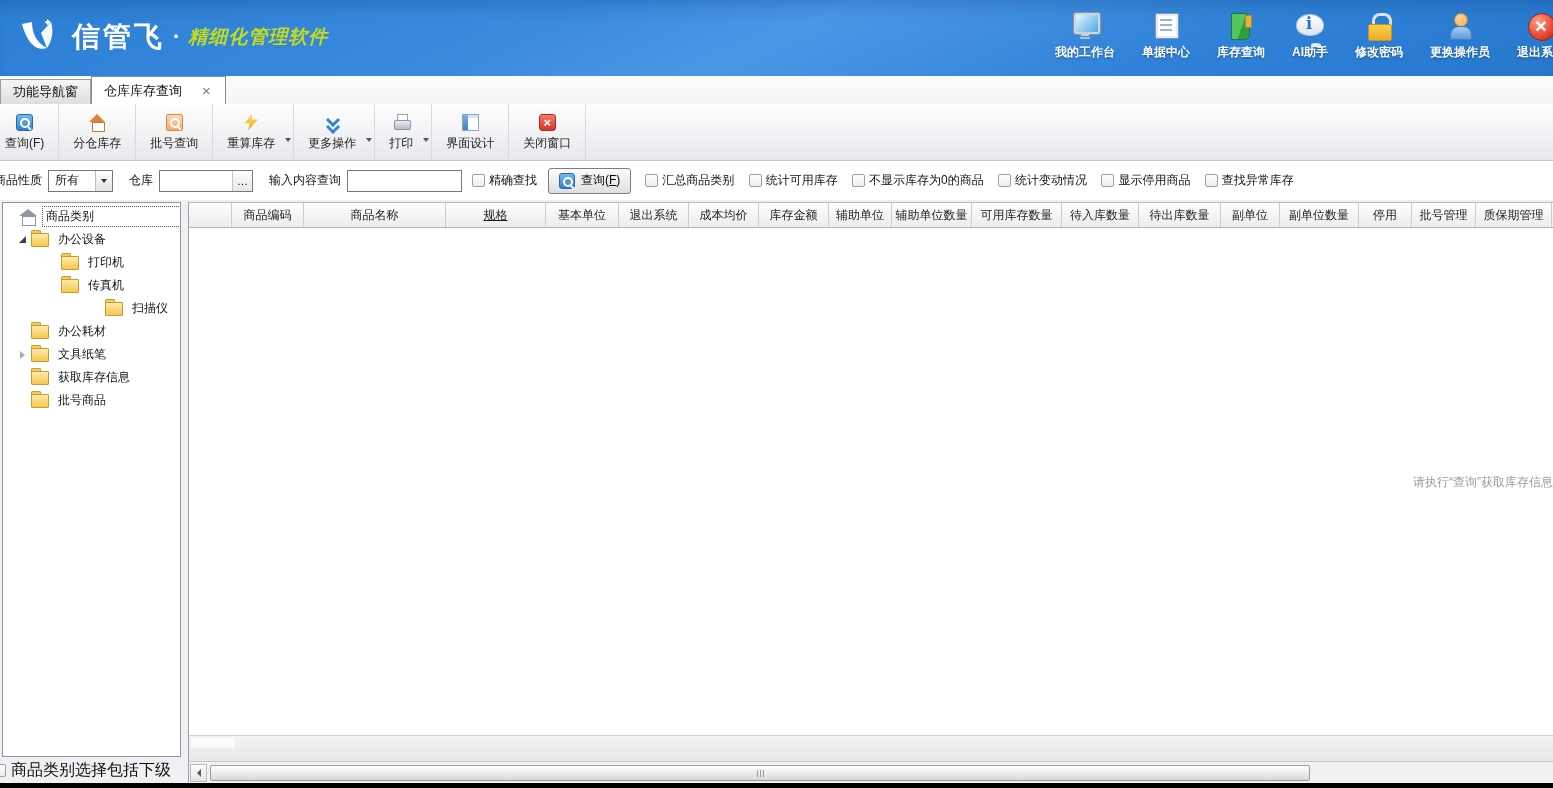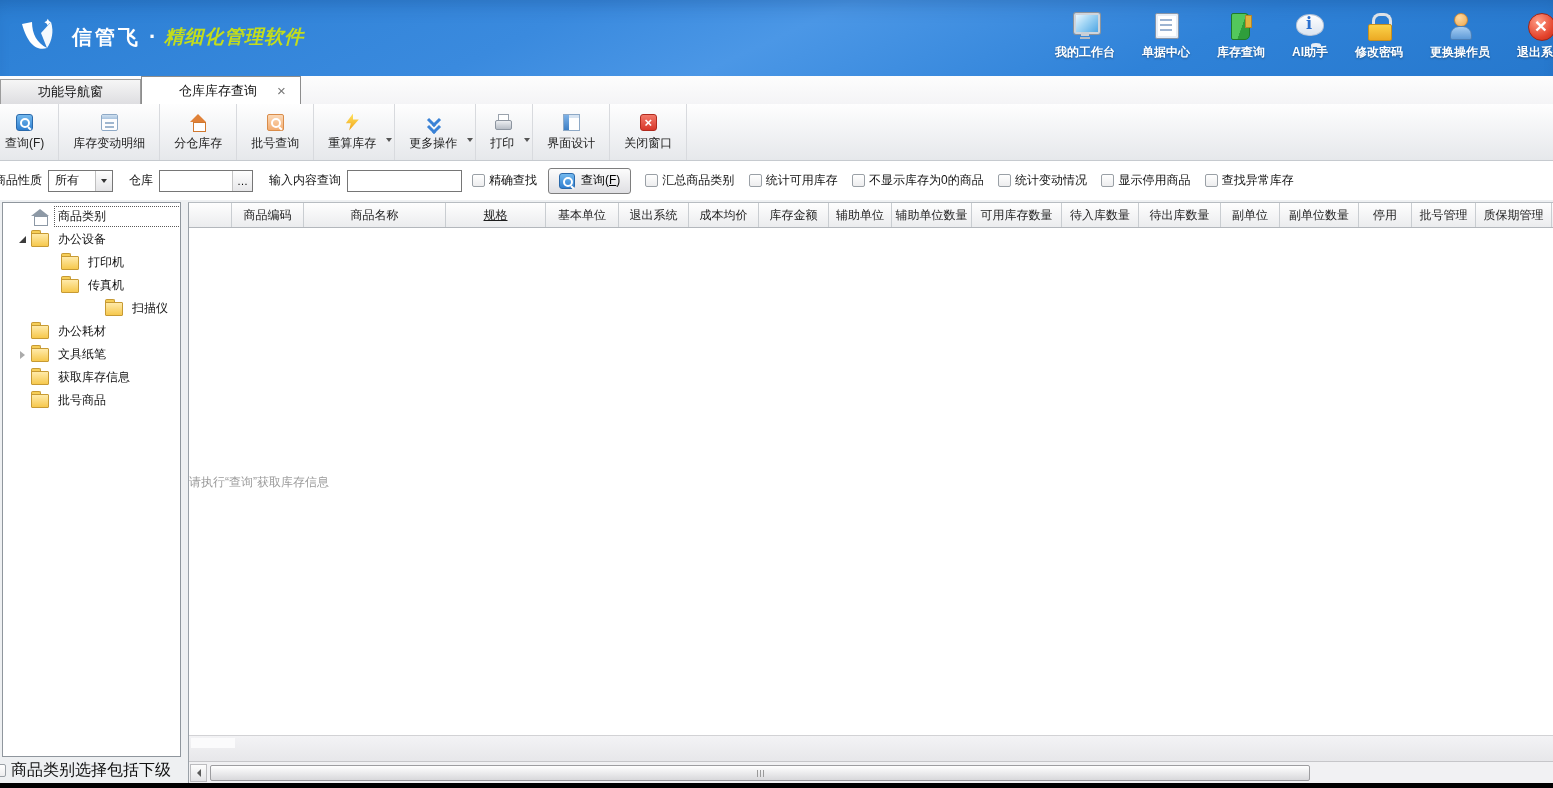--- a/index.html
+++ b/index.html
@@ -5,21 +5,21 @@
   * { margin:0; padding:0; box-sizing:border-box; }
   html,body { width:1553px; height:788px; overflow:hidden; }
   body { font-family:"Liberation Sans","DejaVu Sans",sans-serif; background:#eef0f2; position:relative; font-size:12px; color:#111; }
 
   
   .app-header { height:76px; position:relative;
     background:linear-gradient(155deg,#2b7fd4 0%,#3a8ade 35%,#4b97e6 50%,#2f82d8 75%,#2678cd 100%);
     box-shadow:inset 0 14px 18px -10px rgba(0,40,90,.25); }
   .brand { position:absolute; left:16px; top:16px; display:flex; align-items:center; }
   .brand-logo { width:46px; height:42px; margin-right:10px; }
-  .brand-name { color:#fff; font-size:20px; font-weight:bold; letter-spacing:3px; }
+  .brand-name { color:#fff; font-size:28px; font-weight:bold; letter-spacing:3px; }
   .brand-dot { color:#fff; font-size:22px; font-weight:bold; margin:0 8px; }
   .brand-sub { color:#c3dd1c; font-size:19px; font-weight:bold; font-style:italic; letter-spacing:1px; }
   .header-actions { position:absolute; right:-12px; top:13px; display:flex; gap:27px; }
   .h-action { display:flex; flex-direction:column; align-items:center; cursor:pointer; color:#fff; }
   .h-label { font-size:12px; font-weight:bold; text-shadow:0 1px 2px rgba(0,0,0,.35); margin-top:3px; white-space:nowrap; }
   .h-icon { width:30px; height:28px; position:relative; }
   .h-icon::before,.h-icon::after { content:""; position:absolute; }
   .monitor-icon::before { left:4px; top:0; width:22px; height:17px; border:2px solid #cfd5dc; box-shadow:0 0 0 1px #8d949c; border-radius:2px; background:linear-gradient(135deg,#eaf7ff 0%,#9fd4f4 45%,#4fa6e4 100%); }
   .monitor-icon::after { left:11px; top:19px; width:8px; height:4px; background:#c9cfd6; box-shadow:-2px 4px 0 -1px #b5bcc4, 2px 4px 0 -1px #b5bcc4, 0 4px 0 -1px #b5bcc4; }
   .document-list-icon::before { left:4px; top:0; width:22px; height:24px; background:#fff; border:1px solid #8795a8; border-radius:2px; box-shadow:inset 0 0 0 2px #e7edf5; }
@@ -30,21 +30,21 @@
   .info-bubble-icon::after { content:"i"; left:0; right:2px; top:1px; text-align:center; font:bold 16px "DejaVu Serif",serif; color:#2a6fce; }
   .lock-icon::before { left:8px; top:0; width:14px; height:13px; border:3px solid #dde1e6; border-bottom:none; border-radius:8px 8px 0 0; }
   .lock-icon::after { left:4px; top:11px; width:22px; height:15px; background:linear-gradient(#fbd24a,#ecaa24); border:1px solid #c78f1c; border-radius:2px; }
   .user-icon::before { left:9px; top:0; width:12px; height:12px; background:radial-gradient(circle at 35% 30%,#ffd9a0,#eda84f); border:1px solid #c8883a; border-radius:50%; }
   .user-icon::after { left:5px; top:13px; width:20px; height:12px; background:linear-gradient(#a6cdf2,#5f9bd8); border:1px solid #4a7fb8; border-radius:9px 9px 2px 2px; }
   .exit-icon::before { left:2px; top:0; width:26px; height:26px; background:radial-gradient(circle at 35% 28%,#ff9d85,#e3422b 65%,#bd2d1b); border:1px solid #9e2516; border-radius:50%; }
   .exit-icon::after { content:"×"; left:2px; top:0; width:26px; line-height:25px; text-align:center; font-size:21px; font-weight:bold; color:#fff; }
 
   
   .tabbar { height:28px; background:linear-gradient(#fdfdfd,#f4f4f6); display:flex; align-items:flex-end; }
-  .tab { height:25px; margin-top:3px; padding:0 37px; display:flex; align-items:center; font-size:13px; cursor:pointer;
+  .tab { height:25px; margin-top:3px; padding:0 12px; display:flex; align-items:center; font-size:13px; cursor:pointer;
     background:linear-gradient(#f6f6f6,#dedee1); border:1px solid #9c9c9c; border-bottom:none; }
   .tab.active { height:28px; margin-top:0; background:#fff; border-color:#8d8d8d; padding-right:14px; }
   .tab-close { display:none; margin-left:20px; color:#777; font-size:15px; line-height:1; cursor:pointer; }
   .tab-close.closable { display:inline-block; }
 
   
   .toolbar { height:57px; display:flex; align-items:stretch;
     background:linear-gradient(#fefefe 0%,#f3f4f6 45%,#e6e8eb 100%); border-bottom:1px solid #c6cacf; }
   .tbtn { position:relative; border:none; background:transparent; cursor:pointer; padding:5px 14px 4px;
     display:flex; flex-direction:column; align-items:center; justify-content:center; gap:4px;
@@ -115,21 +115,21 @@
   .home-icon::after { left:3px; top:7px; width:12px; height:8px; background:#fff; border:1px solid #8d99a6; }
   .tree-label { padding:1px 3px; }
   .tree-label.selected { outline:1px dotted #5a5a5a; flex:1; }
   .tree-footer { flex:1; display:flex; align-items:center; font-size:16px; }
   .tree-footer .cb { margin-left:-7px; margin-right:5px; }
 
   .grid-col { flex:1; display:flex; flex-direction:column; background:#fff; border-left:1px solid #9aa1a8; border-top:1px solid #b7bcc1; overflow:hidden; }
   .grid-header { height:25px; display:flex; flex:none; border-bottom:1px solid #b3b7bc; background:linear-gradient(#fefefe,#ebecee); overflow:hidden; }
   .gh-cell { flex:none; display:flex; align-items:center; justify-content:center; border-right:1px solid #c9cdd1; color:#1d1d1d; cursor:pointer; overflow:hidden; white-space:nowrap; }
   .grid-body { flex:1; position:relative; background:#fff; }
-  .empty-msg { position:absolute; left:0; right:12px; top:50%; margin-top:-8px; text-align:left; color:#9b9b9b; }
+  .empty-msg { position:absolute; left:0; right:0; top:50%; margin-top:-8px; text-align:right; color:#9b9b9b; }
   .grid-footer { height:26px; flex:none; background:linear-gradient(#f3f3f5,#e7e7ea); border-top:1px solid #d2d2d5; position:relative; }
   .grid-footer::before { content:""; position:absolute; left:2px; top:2px; width:44px; height:10px; background:#fbfbfc; }
   .hscroll { height:22px; flex:none; background:#f1f1f3; border-top:1px solid #c6c6c9; display:flex; align-items:center; }
   .hs-btn { width:17px; height:18px; flex:none; margin-left:1px; border:1px solid #bcbcbf; background:linear-gradient(#fdfdfd,#e3e3e6); display:flex; align-items:center; justify-content:center; cursor:pointer; }
   .hs-btn::after { content:""; width:0; height:0; border-top:4px solid transparent; border-bottom:4px solid transparent; border-right:4px solid #5a5a5a; }
   .hs-track { flex:1; height:18px; position:relative; }
   .hs-thumb { position:absolute; left:3px; top:1px; width:1100px; height:16px; border:1px solid #9d9da0; border-radius:2px; background:linear-gradient(#ffffff,#d8d8db); cursor:pointer; }
   .hs-thumb::after { content:""; position:absolute; left:50%; top:4px; width:1px; height:7px; background:#9a9a9a; box-shadow:-3px 0 0 #9a9a9a, 3px 0 0 #9a9a9a; }
 
   .bottom-black { height:5px; background:#000; }
@@ -201,25 +201,20 @@
   </div>
 
 <div class="toolbar">
 
     <button class="tbtn">
       <span class="t-icon search-icon"></span>
       <span>查询(F)</span>
 
     </button>
 
-    <button class="tbtn">
-      <span class="t-icon detail-window-icon"></span>
-      <span>库存变动明细</span>
-
-    </button>
 
     <button class="tbtn">
       <span class="t-icon house-icon"></span>
       <span>分仓库存</span>
 
     </button>
 
     <button class="tbtn">
       <span class="t-icon batch-search-icon"></span>
       <span>批号查询</span>
@@ -310,21 +305,21 @@
         <span class="cb"></span>
         <span>查找异常库存</span>
       </label>
     </span>
 </div>
 
 <div class="content">
   <div class="left-col">
     <div class="tree-panel">
 
-        <div class="tree-row" style="padding-left: 12px;">
+        <div class="tree-row" style="padding-left: 0;">
           <span class="expander none"></span>
           <span class="node-icon home-icon"></span>
           <span class="tree-label selected">商品类别</span>
         </div>
 
         <div class="tree-row" style="padding-left: 12px;">
           <span class="expander expanded-icon"></span>
           <span class="node-icon folder-icon"></span>
           <span class="tree-label">办公设备</span>
         </div>

